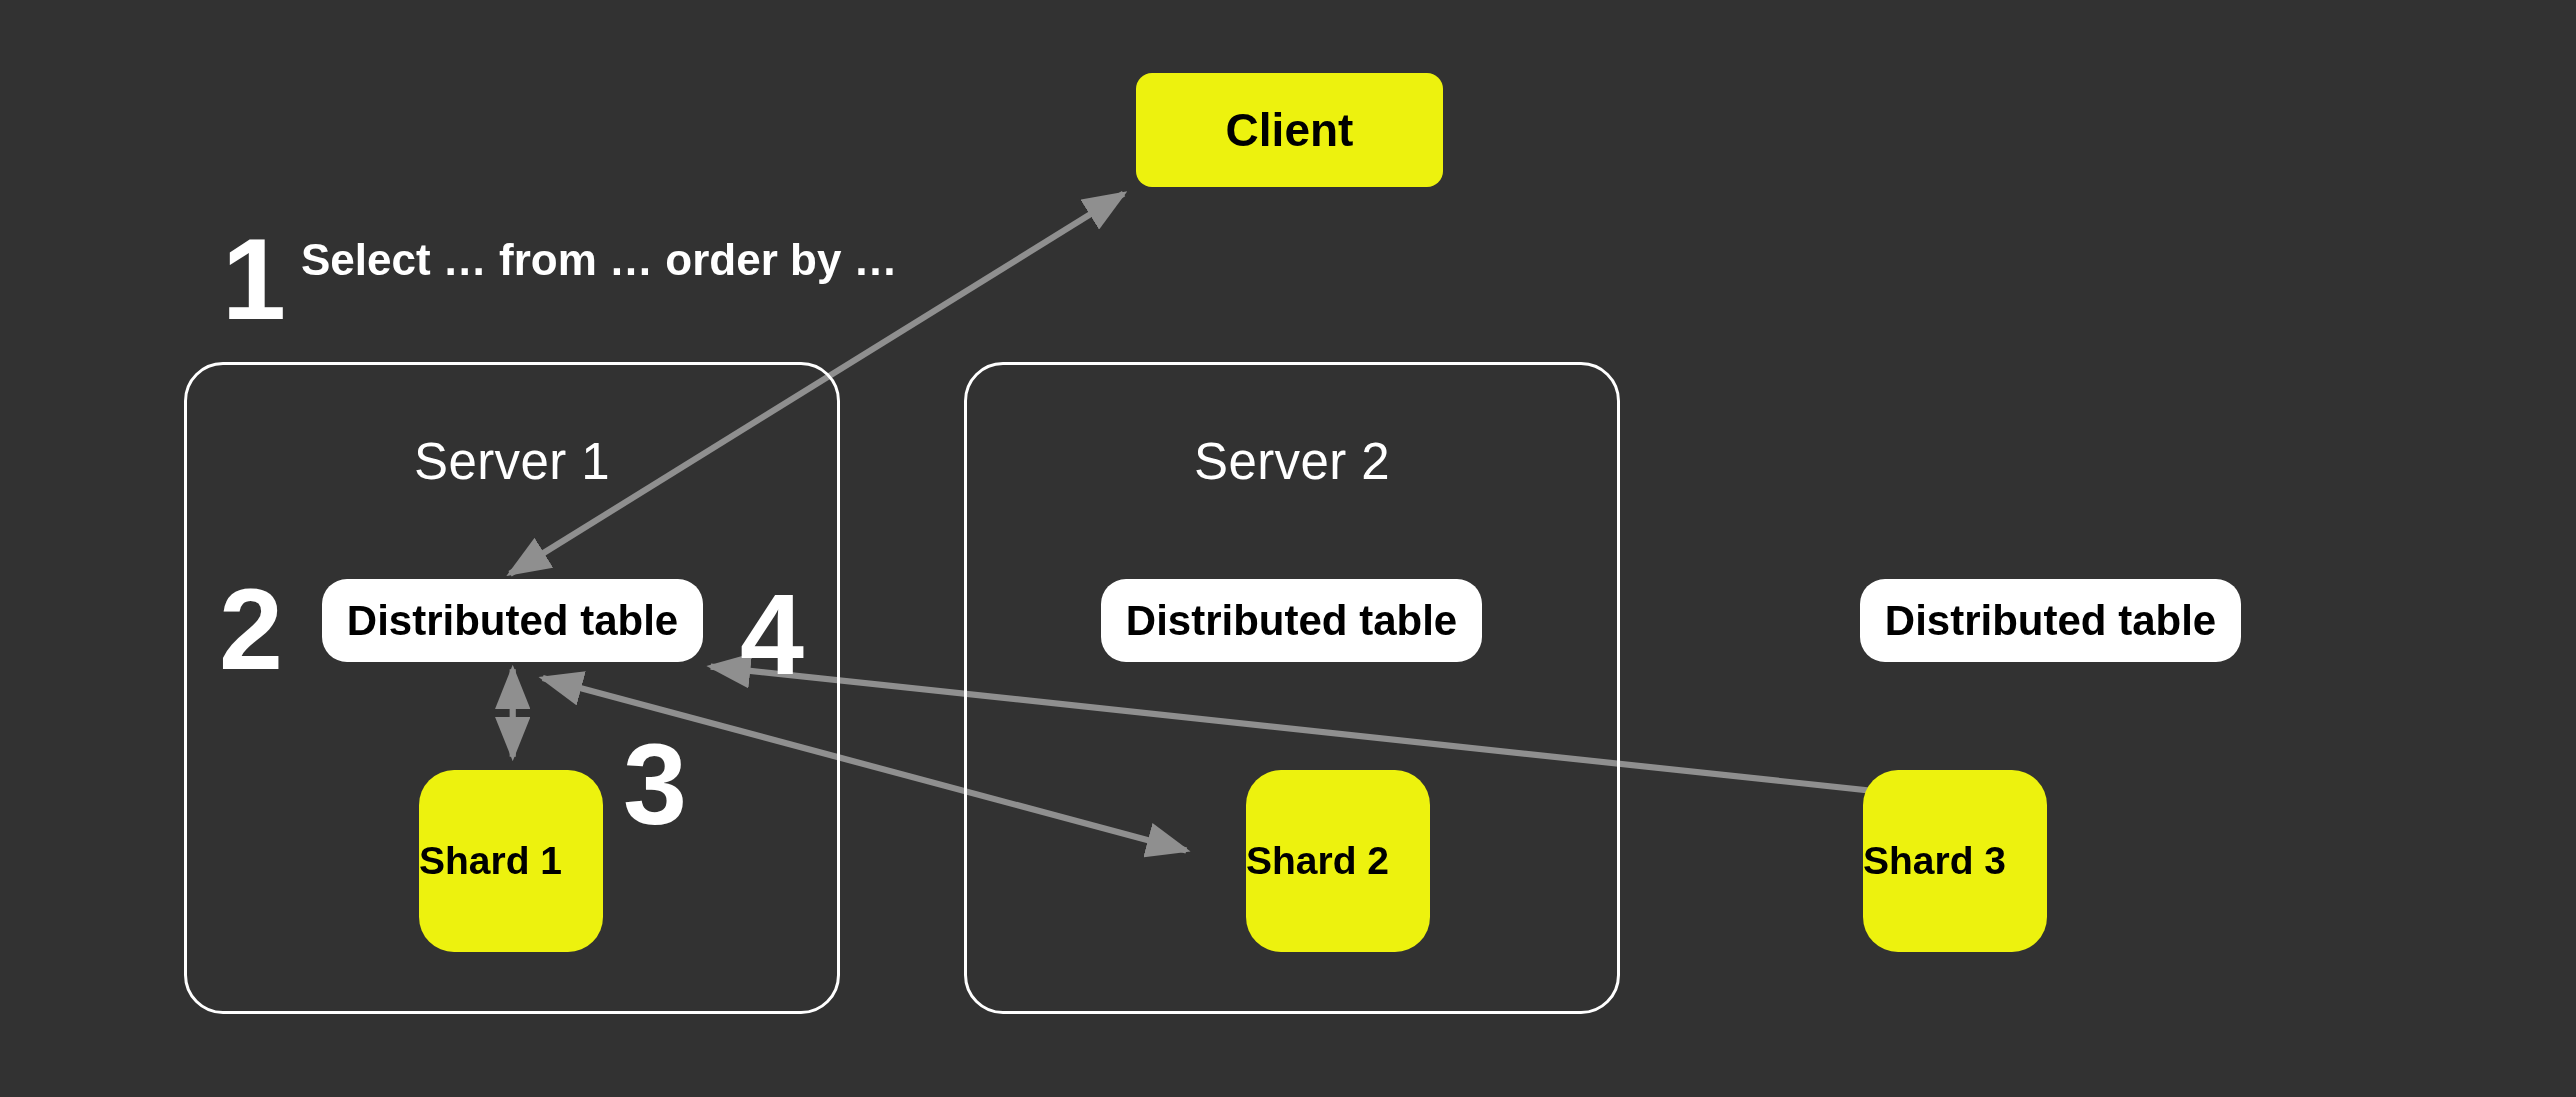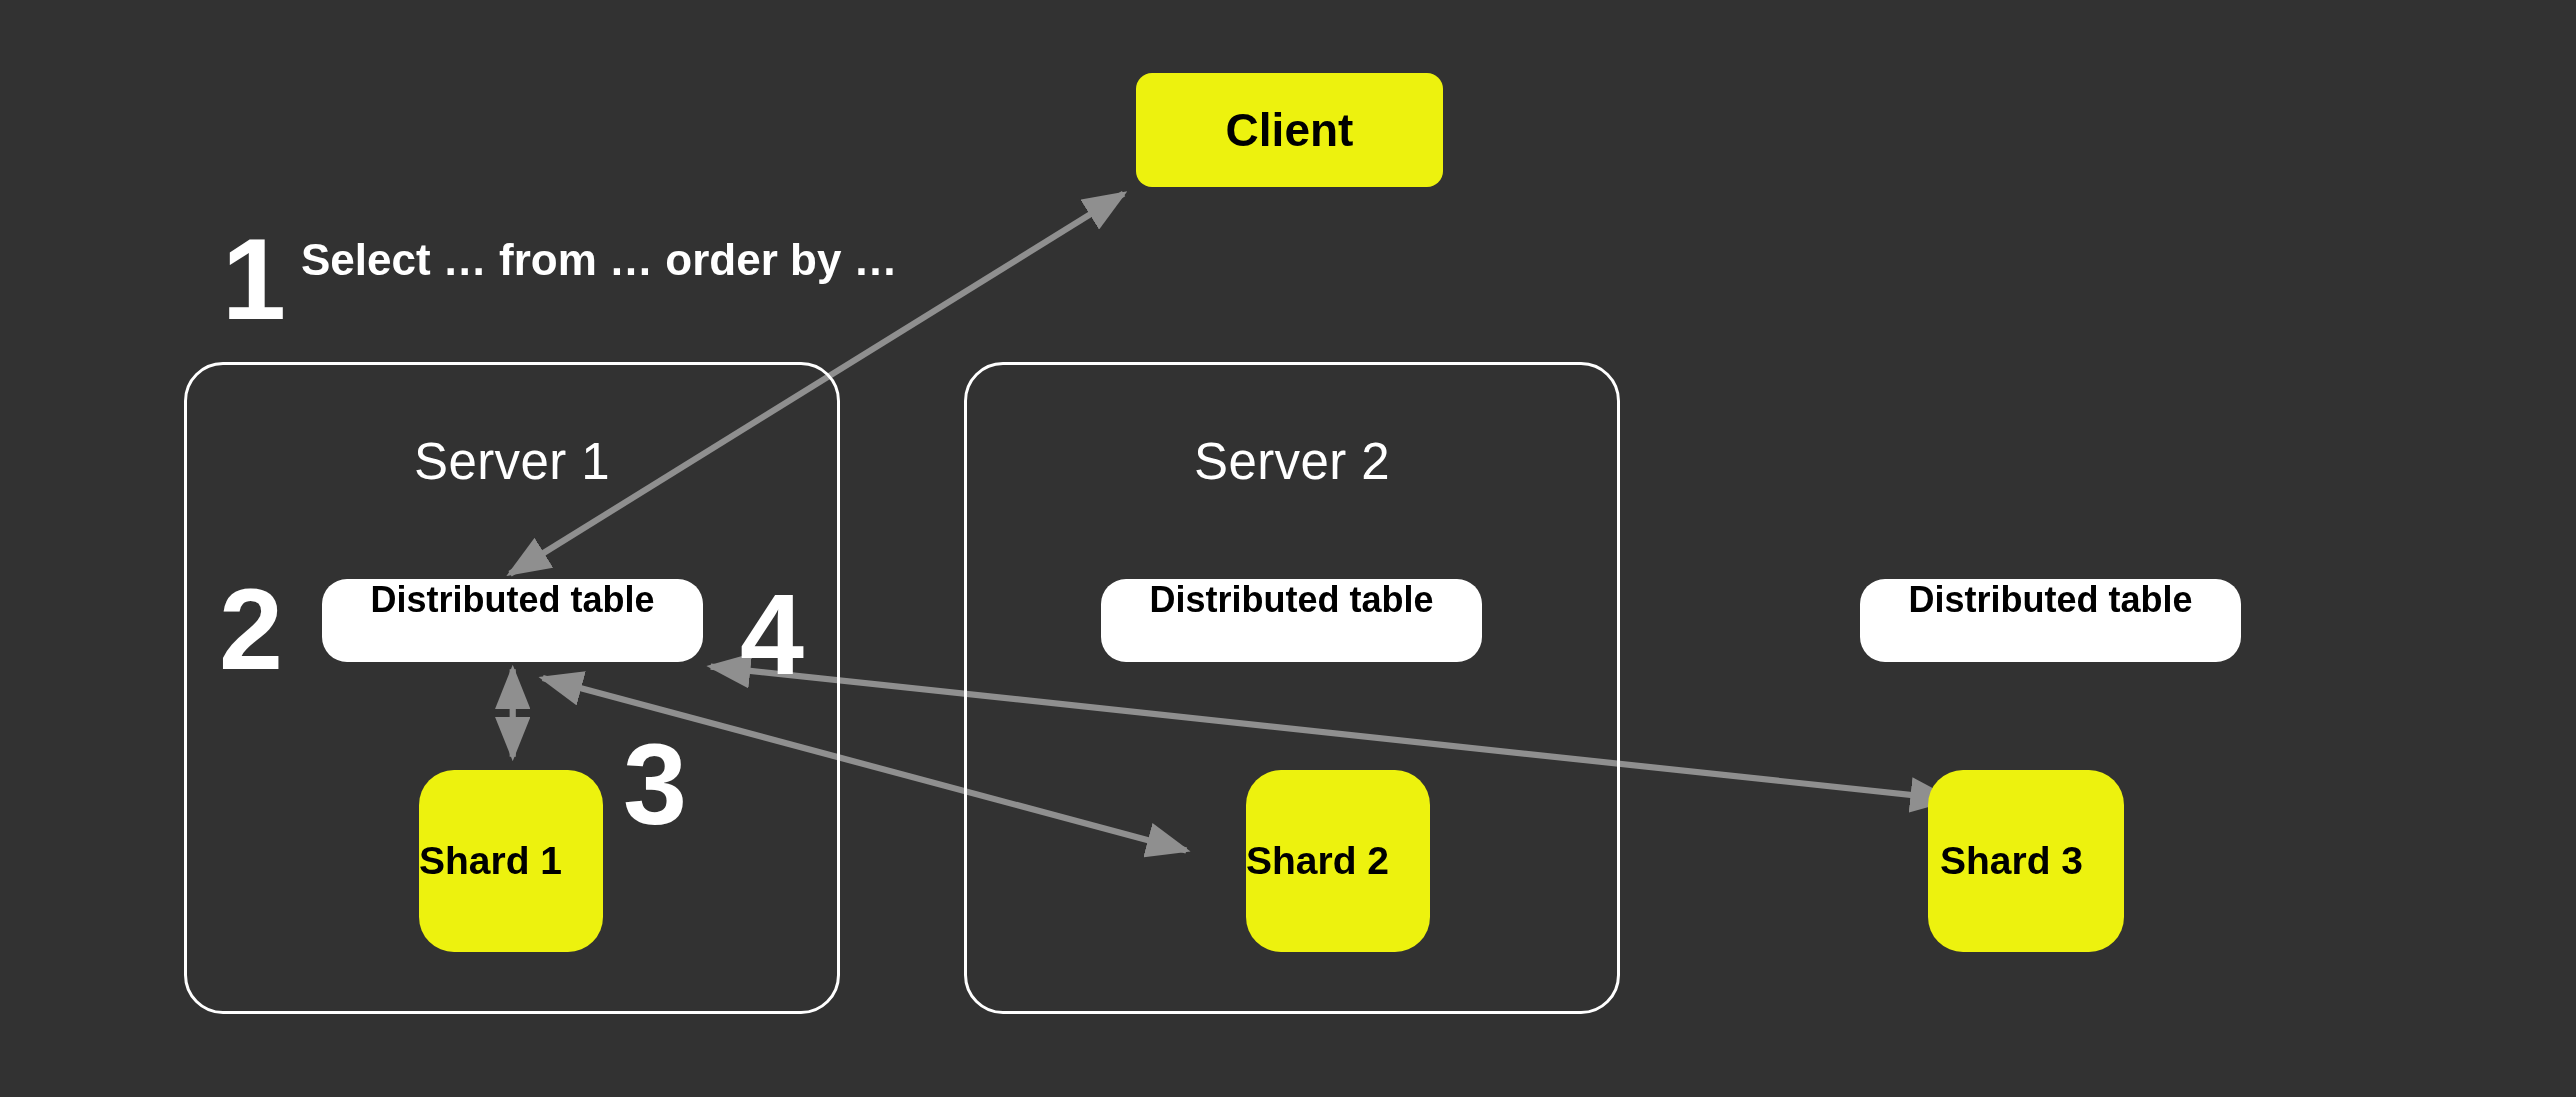--- a/index.html
+++ b/index.html
@@ -42,37 +42,37 @@
     position: absolute; left: 0; top: 67px; width: 100%;
     text-align: center;
     font-size: 51px; font-weight: 500; color: #FFFFFF;
     letter-spacing: 0.4px;
   }
 
   .table-box {
     position: absolute; top: 579px;
     width: 381px; height: 83px;
     background: #FFFFFF; border-radius: 25px;
-    display: flex; align-items: flex-start; justify-content: center;
-    font-size: 36px; font-weight: 700; color: #000;
+    display: flex; align-items: center; justify-content: center;
+    font-size: 42px; font-weight: 700; color: #000;
   }
   .table-1 { left: 322px; }
   .table-2 { left: 1101px; }
   .table-3 { left: 1860px; }
 
   .shard-box {
     position: absolute; top: 770px;
     width: 184px; height: 182px;
     background: #EDF20E; border-radius: 35px;
     display: flex; align-items: center; justify-content: flex-start;
     font-size: 39px; font-weight: 700; color: #000;
   }
   .shard-1 { left: 419px; }
   .shard-2 { left: 1222px; margin-left: 24px; }
-  .shard-3 { left: 1928px; padding-left: 12px; }
+  .shard-3 { left: 1863px; }
 
   .step-number {
     position: absolute;
     transform: translate(-50%, -50%);
     font-size: 115px; font-weight: 700; color: #FFFFFF;
     line-height: 1;
   }
   .num-1 { left: 254px; top: 279px; }
   .num-2 { left: 251px; top: 629px; }
   .num-3 { left: 655px; top: 784px; }

